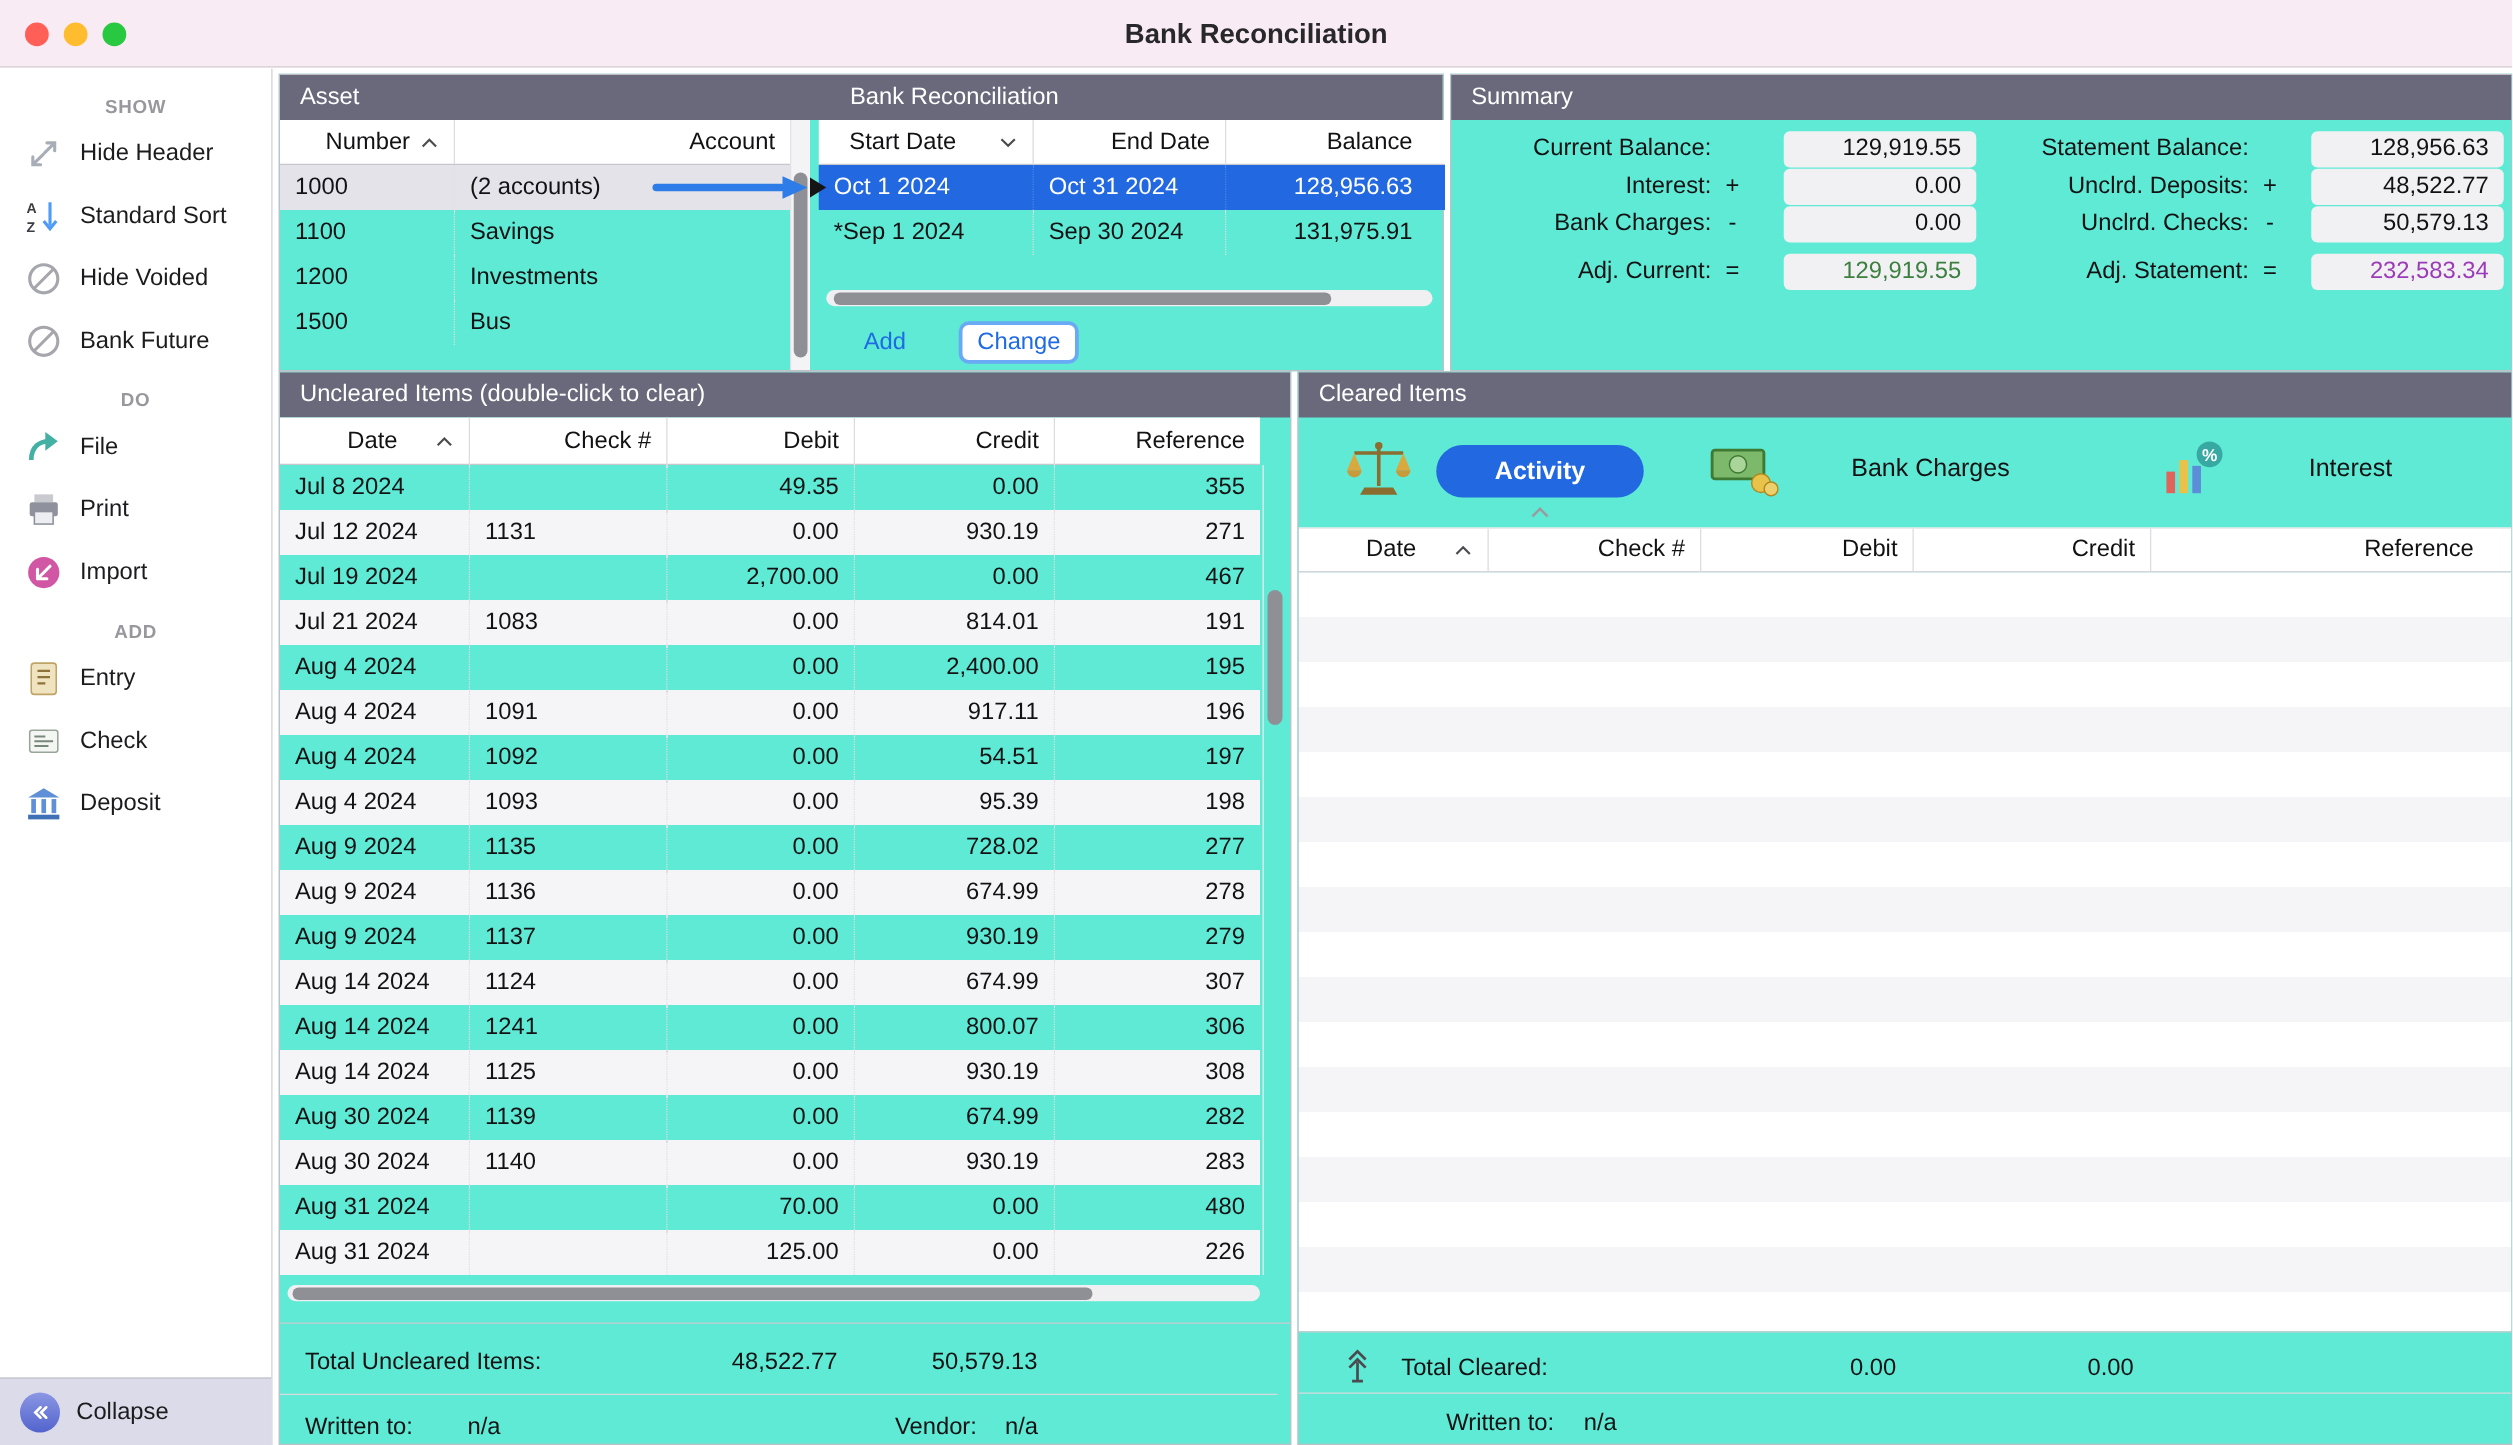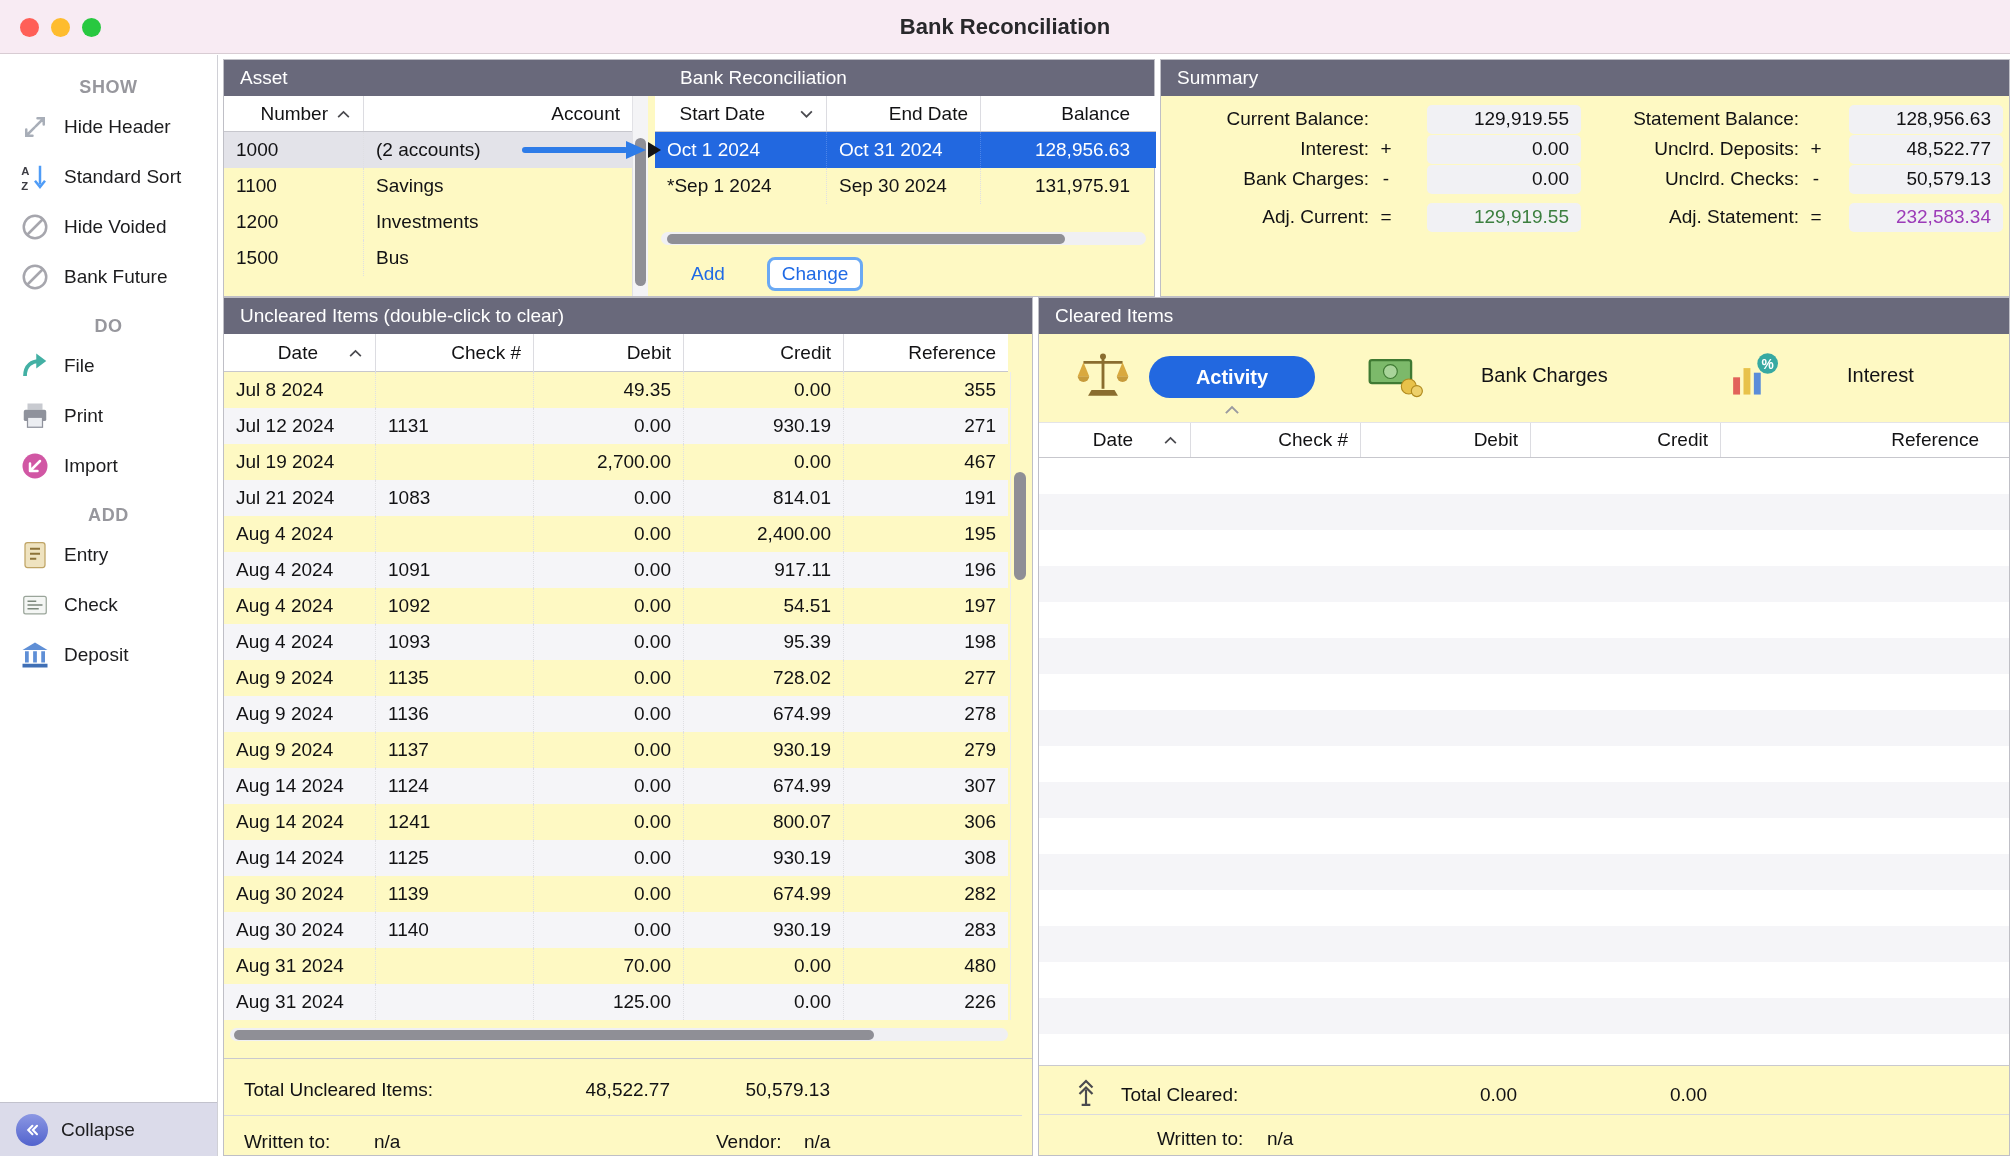--- a/index.html
+++ b/index.html
@@ -11,33 +11,33 @@
   .titlebar { position:absolute; top:0; left:0; right:0; height:54px; background:#f8ebf3;
               border-bottom:1px solid #d8ccd3; display:flex; align-items:center; justify-content:center; }
   .traffic-lights { position:absolute; left:20px; top:0; height:54px; display:flex; align-items:center; gap:12px; }
   .tl { width:19px; height:19px; border-radius:50%; display:inline-block; cursor:pointer; }
   .tl.red{ background:#ff5f57; } .tl.yellow{ background:#febc2e; } .tl.green{ background:#28c840; }
   .window-title { font-weight:bold; font-size:22px; color:#28282b; }
 
   
   .sidebar { position:absolute; top:55px; left:0; width:218px; bottom:0; background:#fff;
              border-right:1px solid #d0d0d6; padding-top:8px; }
-  .side-section-label { color:#97979d; font-weight:bold; font-size:18px; letter-spacing:.6px;
+  .side-section-label { color:#97979d; font-weight:bold; font-size:15px; letter-spacing:.6px;
              text-align:center; margin:14px 0 4px; }
   .side-item { display:flex; align-items:center; gap:14px; padding:10px 0 10px 20px; cursor:pointer; }
   .side-icon { width:30px; height:30px; flex:0 0 30px; }
   .side-label { font-size:19px; color:#1c1c1e; line-height:1.15; max-width:118px; }
   .collapse-bar { position:absolute; bottom:0; left:0; width:217px; height:54px; background:#dbdbea;
              border-top:1px solid #c2c2cd; display:flex; align-items:center; gap:13px; padding-left:16px; cursor:pointer; }
   .collapse-circle { width:32px; height:32px; border-radius:50%;
              background:linear-gradient(#8b97e3,#5263cd); display:flex; align-items:center; justify-content:center; }
   .collapse-circle svg { width:20px; height:20px; }
 
   
-  .panel { position:absolute; background:#fef9c3; border:1px solid #bfbfc6; }
+  .panel { position:absolute; background:#5eead4; border:1px solid #bfbfc6; }
   .panel-header { height:36px; background:#69697b; color:#fff; display:flex; align-items:center;
                   font-size:19px; position:relative; }
   .ph-label { padding-left:16px; }
 
   
   .thead { display:flex; background:#fff; border-bottom:1px solid #c7c7cd; height:36px; }
   .th { display:flex; align-items:center; gap:8px; border-right:1px solid #dcdce1; padding:0 12px;
         white-space:nowrap; cursor:pointer;justify-content:flex-end; }
   .th:last-child { border-right:none; }
   .th.right { justify-content:flex-end; }

